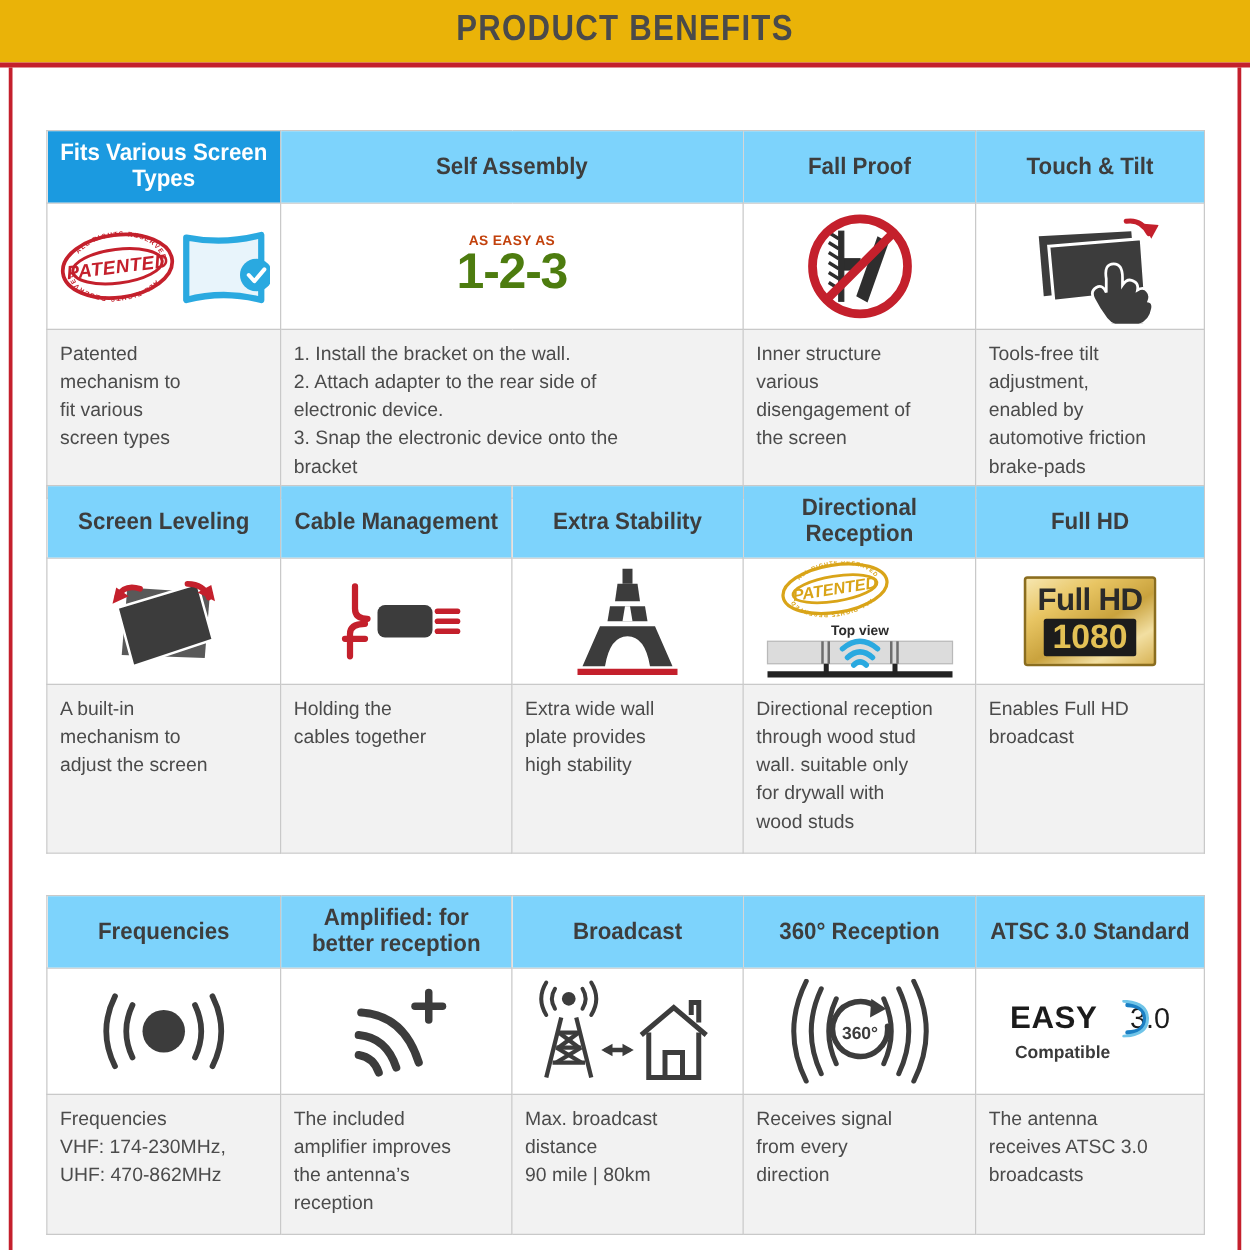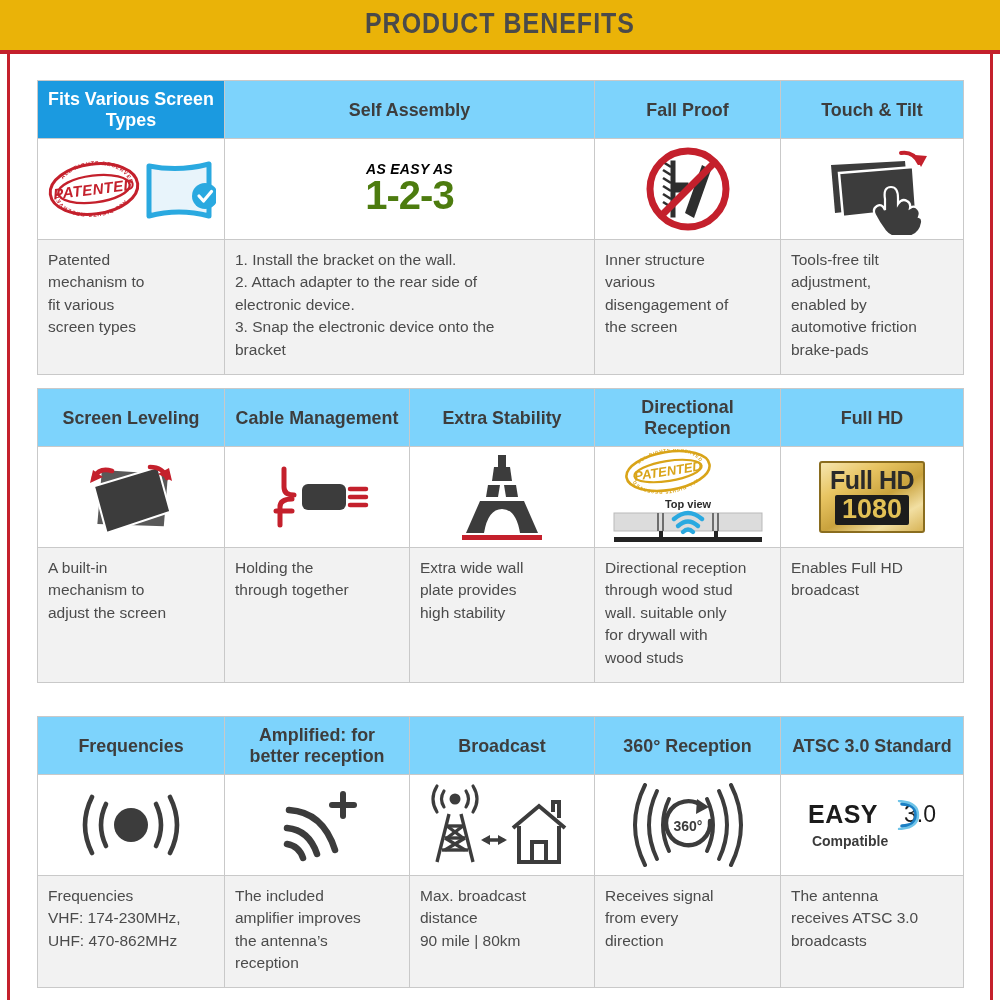--- a/index.html
+++ b/index.html
@@ -29,21 +29,21 @@
     background:#c4202c;
   }
 
   
   .rail{position:absolute;top:54px;width:3px;height:946px;background:#c4202c;}
   .rail.left{left:7px;}
   .rail.right{right:7px;}
 
   
   .block{position:absolute;left:37px;width:926px;}
-  #block1{top:80px;}
+  #block1{top:104px;}
   #block2{top:388px;}
   #block3{top:686px;margin-top:30px;}
 
   table.grid{
     width:926px;border-collapse:collapse;table-layout:fixed;
   }
   table.grid td{
     border:1px solid #c9c9c9;
     vertical-align:top;
     padding:0;
@@ -84,21 +84,21 @@
     background:#f2f2f2;
     font-size:15.5px;
     line-height:1.46;
     color:#4b4b4b;
     padding:9px 10px 12px 10px;
   }
   tr.body td .bt{display:block;white-space:pre-line;}
 
   
   .easy{display:flex;flex-direction:column;align-items:center;justify-content:center;height:100px;}
-  .easy .l1{font-size:14px;font-weight:bold;color:#000000;letter-spacing:.3px;font-style:italic;}
+  .easy .l1{font-size:11px;font-weight:bold;color:#c2410c;letter-spacing:.3px;}
   .easy .l2{font-size:40px;font-weight:bold;color:#4d7c0f;line-height:1.02;letter-spacing:-1px;margin-top:-2px;}
 
   
   .fullhd{
     width:106px;height:72px;border:2px solid #8a6d1f;border-radius:3px;
     background:linear-gradient(150deg,#f6e6b0 0%,#e8c563 28%,#c9a23d 55%,#f2dfa2 78%,#d8b457 100%);
     display:flex;flex-direction:column;justify-content:center;align-items:center;
     box-sizing:border-box;padding:3px;
   }
   .fullhd .fh1{font-size:25px;font-weight:bold;color:#2a2a2a;line-height:1;letter-spacing:-0.5px;}
@@ -370,21 +370,21 @@
     </td>
   </tr>
   <tr class="body">
     <td>
             <span class="bt">A built-in
 mechanism to
 adjust the screen</span>
           </td>
     <td>
             <span class="bt">Holding the
-through together</span>
+cables together</span>
           </td>
     <td>
             <span class="bt">Extra wide wall
 plate provides
 high stability</span>
           </td>
     <td>
             <span class="bt">Directional reception
 through wood stud
 wall. suitable only

